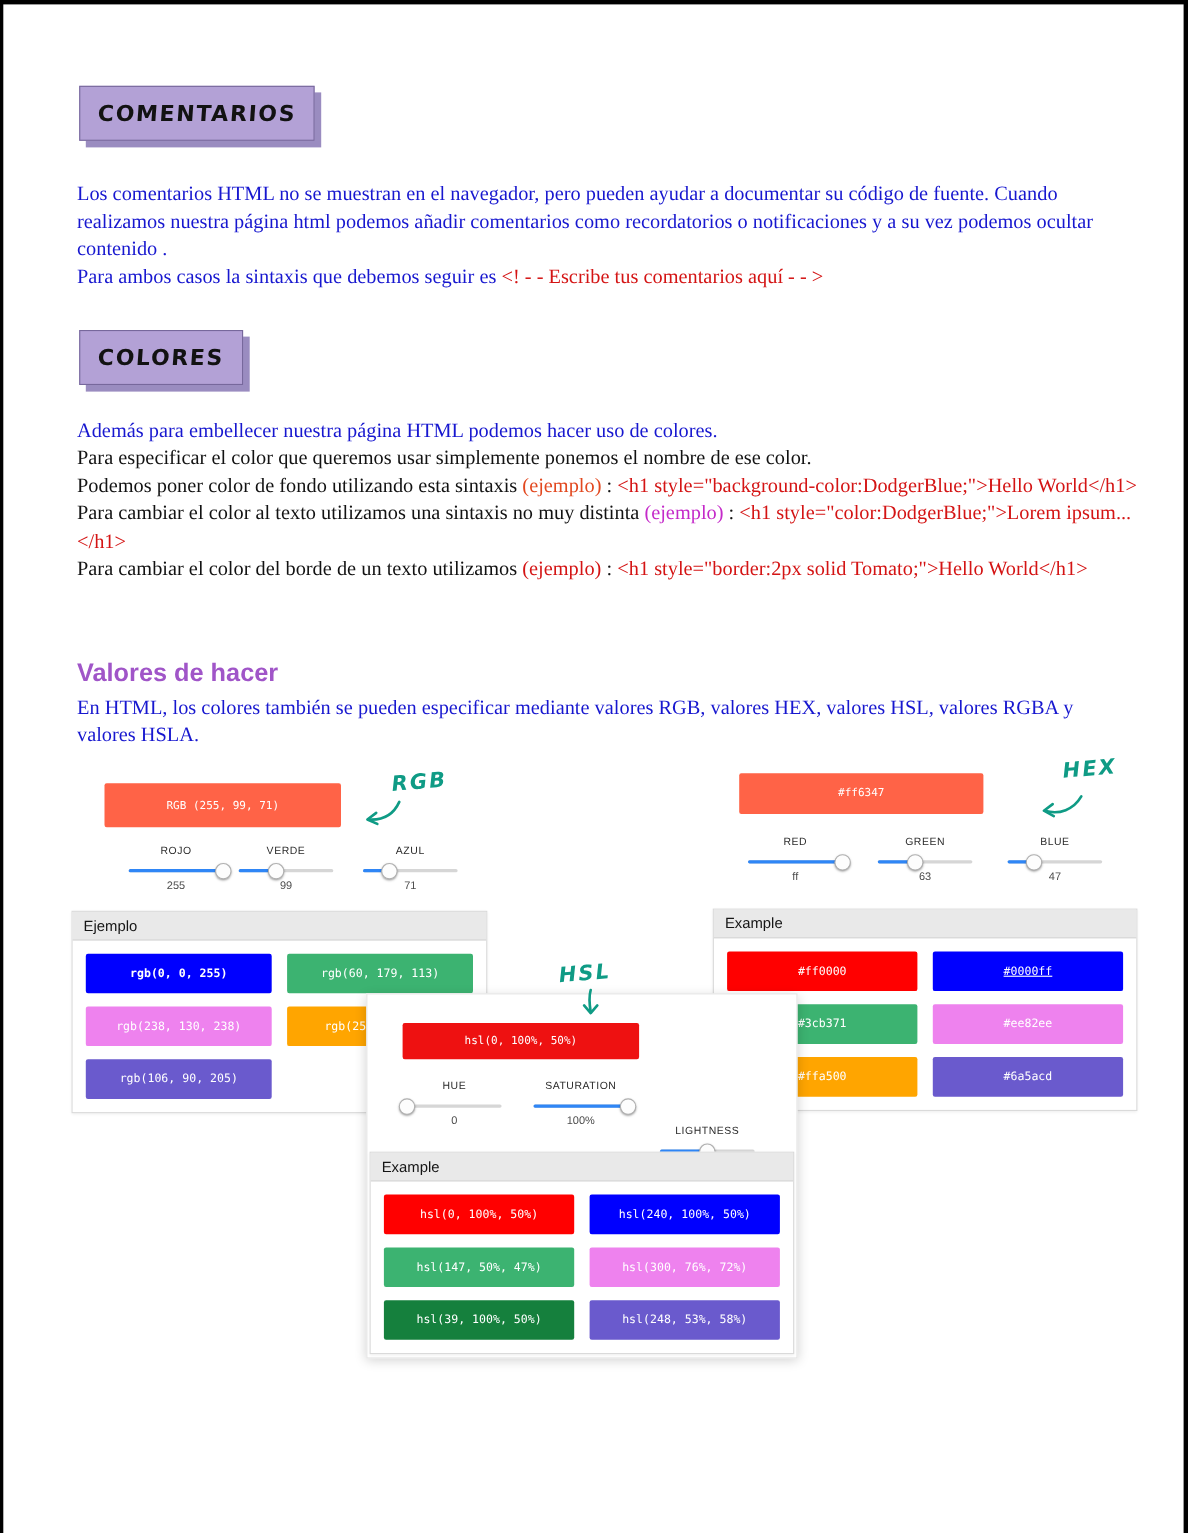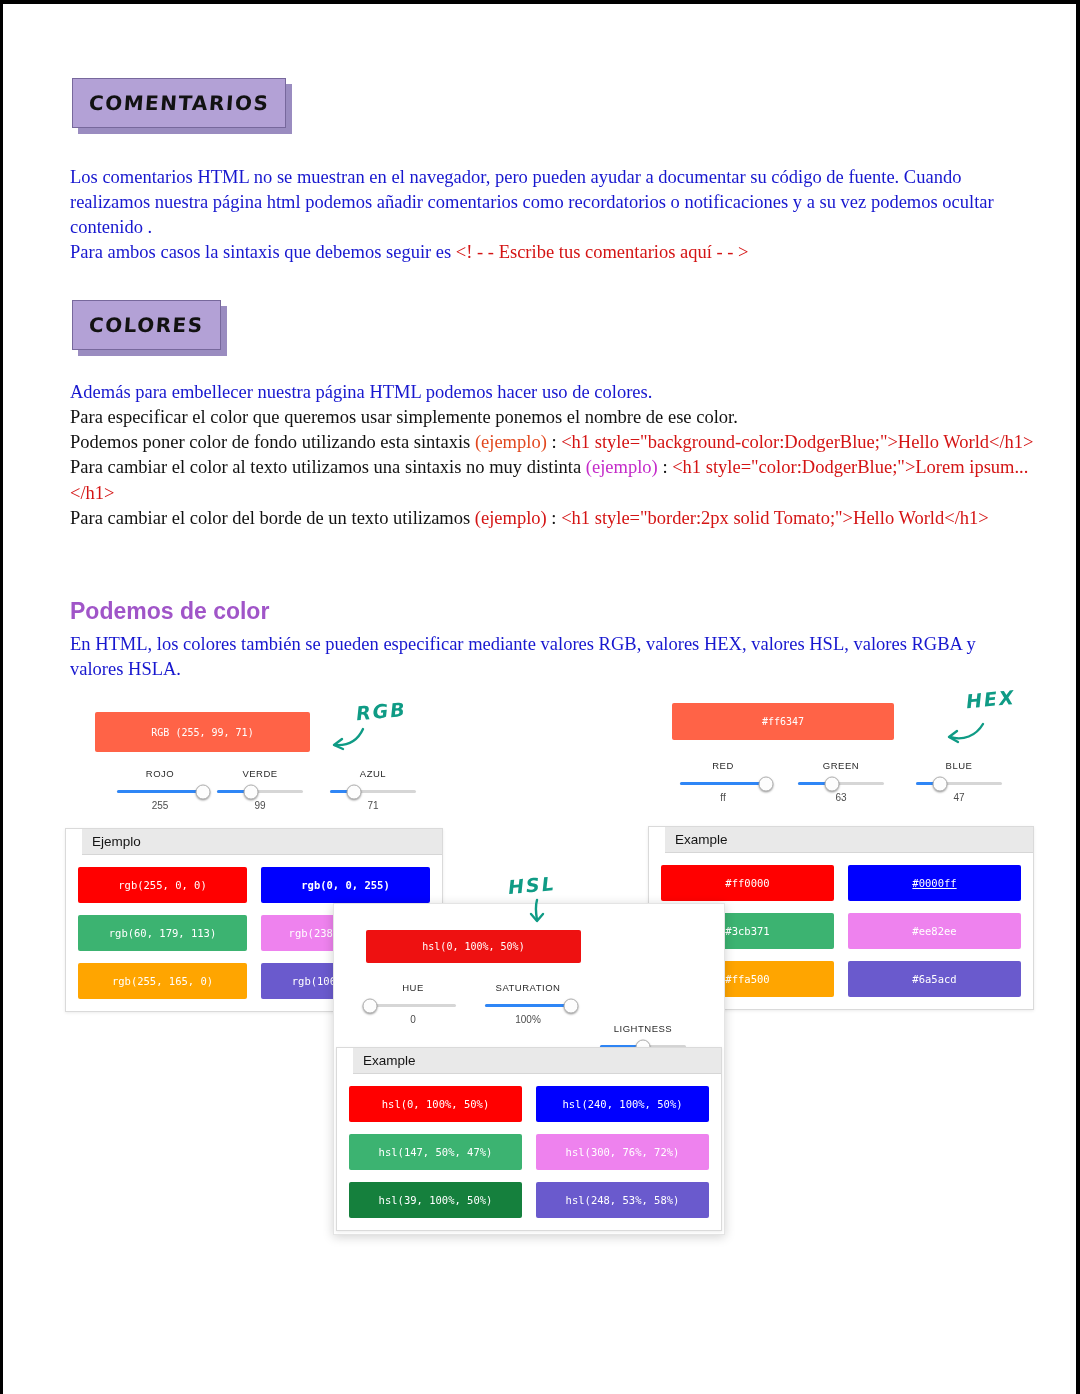--- a/index.html
+++ b/index.html
@@ -24,21 +24,21 @@
   .color-bar{position:absolute;display:flex;align-items:center;justify-content:center;color:#fff;font-family:"DejaVu Sans Mono",monospace;font-size:10px;border-radius:2px;}
 
   .slider-group{position:absolute;width:110px;text-align:center;font-family:"Liberation Sans",sans-serif;}
   .slider-label{font-size:9.5px;letter-spacing:.5px;color:#2b2b2b;}
   .slider-track{position:relative;height:3px;background:#d6d6d6;border-radius:2px;margin:11px 12px 7px;cursor:pointer;}
   .slider-fill{position:absolute;left:0;top:0;height:3px;background:#2f86f6;border-radius:2px;}
   .slider-thumb{position:absolute;top:50%;width:13px;height:13px;background:#fdfdfd;border:1px solid #b0b0b0;border-radius:50%;transform:translate(-50%,-50%);box-shadow:0 1px 2px rgba(0,0,0,.35);cursor:grab;}
   .slider-value{font-size:10px;color:#4c4c4c;}
 
   .example-panel{position:absolute;background:#fff;border:1px solid #dadada;box-shadow:0 1px 3px rgba(0,0,0,.08);}
-  .panel-header{background:#e9e9e9;border-bottom:1px solid #d6d6d6;padding:5px 10px;font-family:"Liberation Sans",sans-serif;font-size:13.5px;color:#151515;margin-left:16px;}
+  .panel-header{background:#e9e9e9;border-bottom:1px solid #d6d6d6;padding:5px 10px;font-family:"Liberation Sans",sans-serif;font-size:13.5px;color:#151515;}
   .swatch-grid{display:grid;grid-template-columns:1fr 1fr;gap:12px 14px;padding:12px;}
   .swatch{height:36px;display:flex;align-items:center;justify-content:center;color:#ffffff;font-family:"DejaVu Sans Mono",monospace;font-size:10.5px;white-space:nowrap;overflow:hidden;border-radius:2px;}
 
   .hsl-card{position:absolute;left:333px;top:903px;width:390px;height:330px;background:#ffffff;border:1px solid #e4e4e4;box-shadow:0 2px 10px rgba(0,0,0,.18);z-index:5;}
 
   .annotation-text{position:absolute;z-index:8;font-family:"DejaVu Sans",sans-serif;font-weight:700;font-style:italic;font-size:19px;letter-spacing:2px;color:#0f9b85;transform:rotate(-5deg);}
   .annotation-arrow{position:absolute;z-index:8;}
 </style>
 </head>
 <body>
@@ -71,21 +71,21 @@
       <span class="black">Podemos poner color de fondo utilizando esta sintaxis </span><span class="ej-orange">(ejemplo)</span><span class="black"> : </span><span class="red">&lt;h1 style="background-color:DodgerBlue;"&gt;Hello World&lt;/h1&gt;</span>
     </div>
     <div>
       <span class="black">Para cambiar el color al texto utilizamos una sintaxis no muy distinta </span><span class="ej-magenta">(ejemplo)</span><span class="black"> : </span><span class="red">&lt;h1 style="color:DodgerBlue;"&gt;Lorem ipsum...&lt;/h1&gt;</span>
     </div>
     <div>
       <span class="black">Para cambiar el color del borde de un texto utilizamos </span><span class="red">(ejemplo)</span><span class="black"> : </span><span class="red">&lt;h1 style="border:2px solid Tomato;"&gt;Hello World&lt;/h1&gt;</span>
     </div>
   </div>
 
-  <div class="valores-heading" style="left:70px;top:598px;">Podemos de color</div>
+  <div class="valores-heading" style="left:70px;top:598px;">Valores de hacer</div>
   <div class="text-block blue" style="left:70px;top:632px;width:960px;">En HTML, los colores también se pueden especificar mediante valores RGB, valores HEX, valores HSL, valores RGBA y valores HSLA.</div>
 
   <div class="color-bar" style="left: 95px; top: 712px; width: 215px; height: 40px; background-color: rgb(255, 99, 71);">
     <span>RGB (255, 99, 71)</span>
   </div>
   <span class="annotation-text" style="left:356px;top:700px;">RGB</span>
   <svg class="annotation-arrow" style="left:330px;top:726px;" width="36" height="26" viewBox="0 0 36 26">
     <path d="M33 3 C28 14 19 20 5 19" fill="none" stroke="#0f9b85" stroke-width="2.4" stroke-linecap="round"></path>
     <path d="M12 13 L4 19 L13 23" fill="none" stroke="#0f9b85" stroke-width="2.4" stroke-linecap="round" stroke-linejoin="round"></path>
   </svg>
@@ -111,23 +111,20 @@
     <div class="slider-track">
       <div class="slider-fill" style="width: 28%;"></div>
       <div class="slider-thumb" style="left: 28%;"></div>
     </div>
     <div class="slider-value">71</div>
   </div>
 
   <div class="example-panel" style="left:65px;top:828px;width:376px;">
     <div class="panel-header">Ejemplo</div>
     <div class="swatch-grid">
-      <div class="swatch" style="background-color: rgb(255, 0, 0);">
-          <span>rgb(255, 0, 0)</span>
-        </div>
       <div class="swatch" style="background-color: rgb(0, 0, 255); font-weight: bold;">
           <span>rgb(0, 0, 255)</span>
         </div>
       <div class="swatch" style="background-color: rgb(60, 179, 113);">
           <span>rgb(60, 179, 113)</span>
         </div>
       <div class="swatch" style="background-color: rgb(238, 130, 238);">
           <span>rgb(238, 130, 238)</span>
         </div>
       <div class="swatch" style="background-color: rgb(255, 165, 0);">

